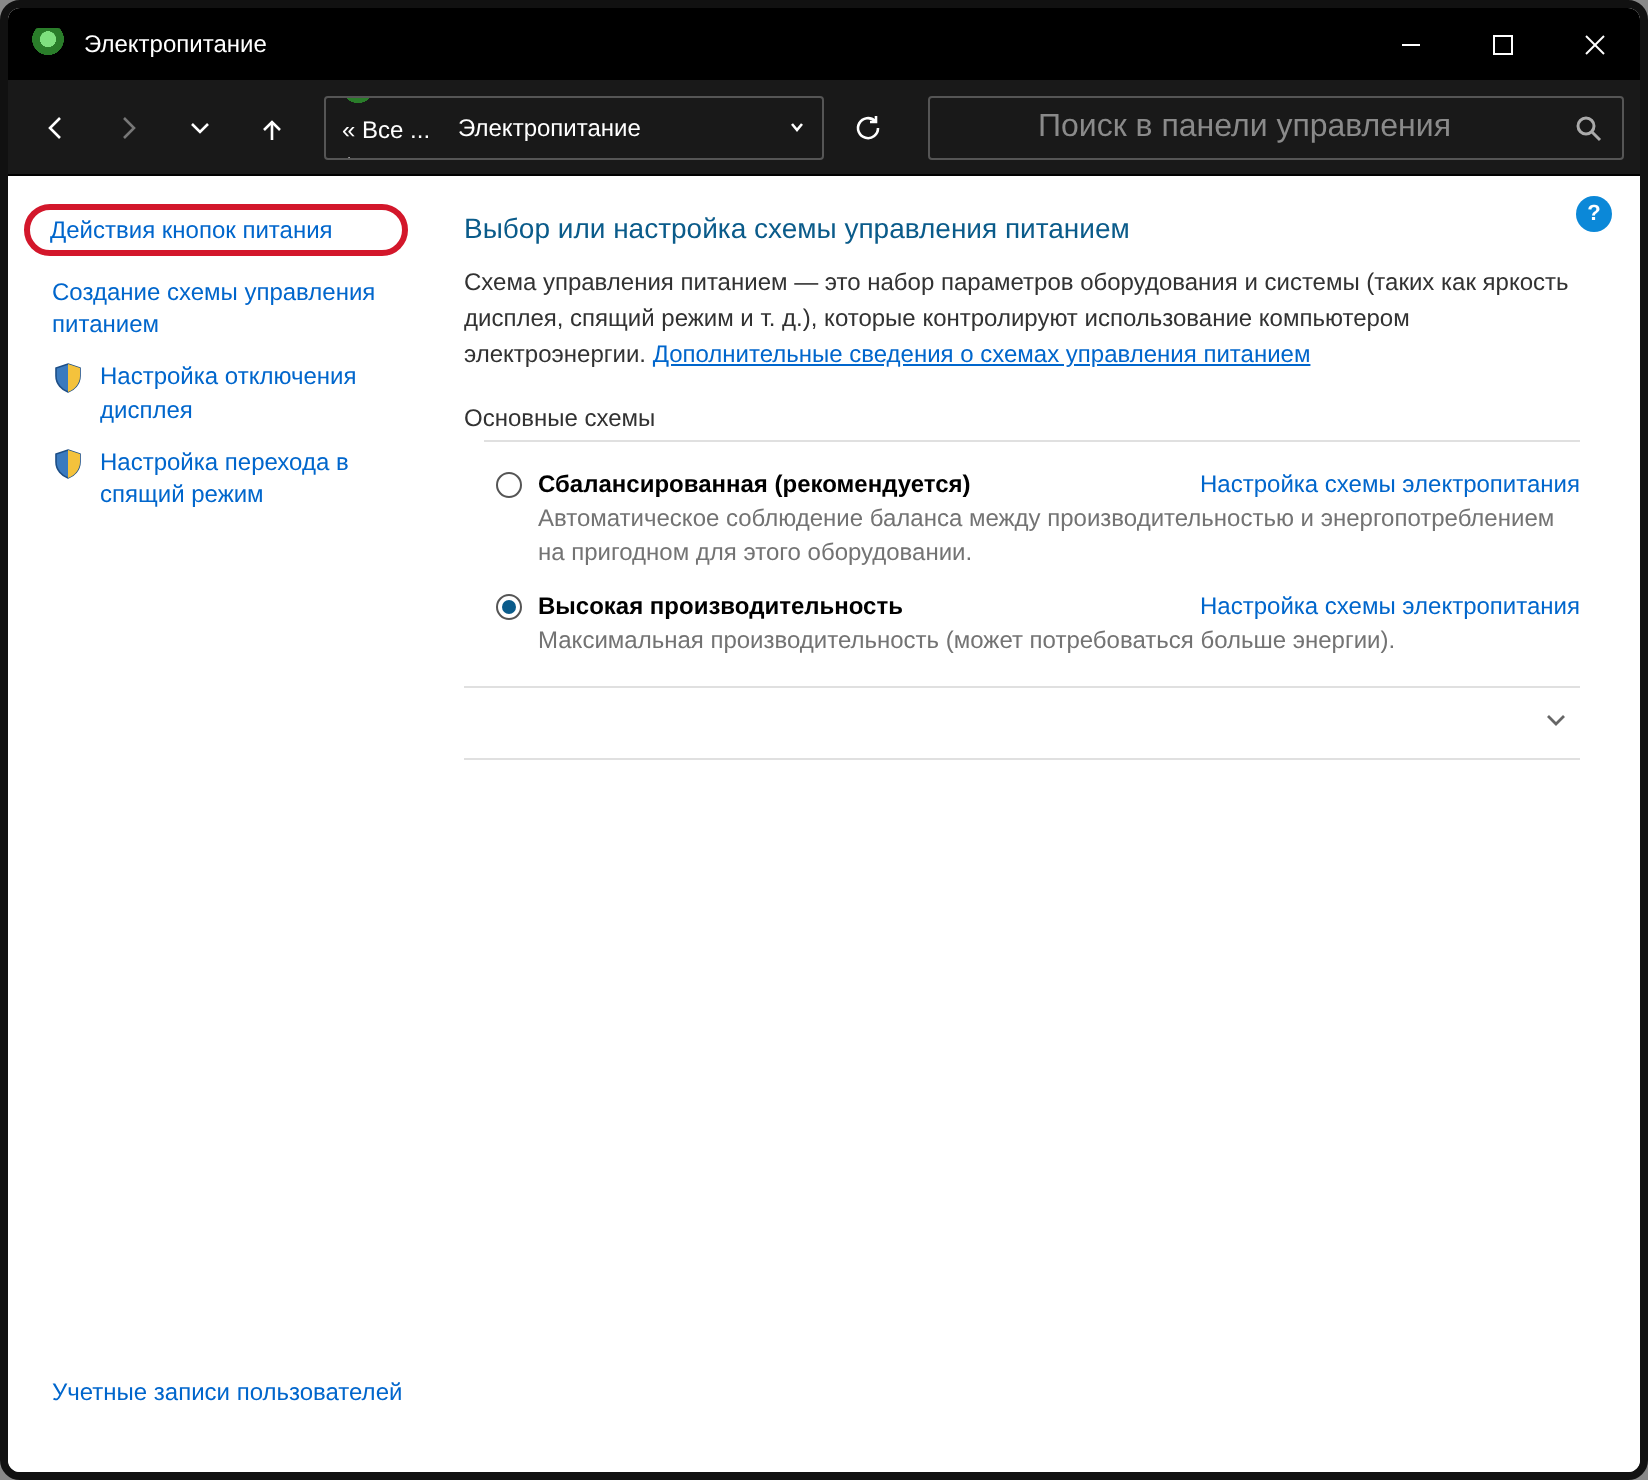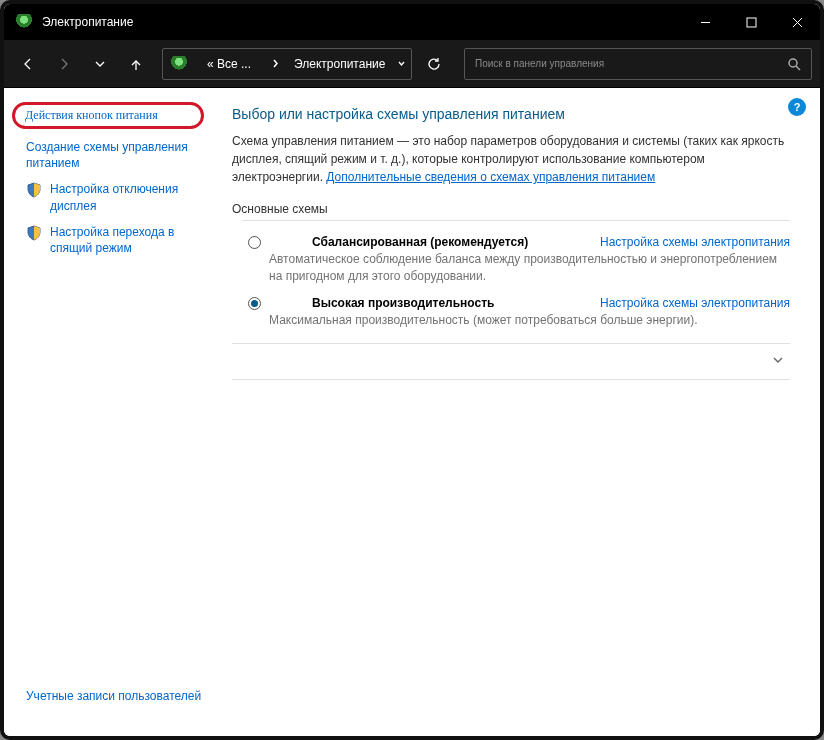--- a/index.html
+++ b/index.html
@@ -47,69 +47,68 @@
     padding:0 8px;gap:4px;border-bottom:1px solid #000;
   }
   .nav-icon{width:32px;height:32px;display:flex;align-items:center;justify-content:center;color:#fff;}
   .nav-icon svg{width:14px;height:14px;stroke:#fff;stroke-width:1.3;fill:none;}
   .nav-icon.dis svg{stroke:#777;}
   .addr{
     flex:0 0 250px;height:32px;border:1px solid var(--dark-border);
     display:flex;align-items:center;color:#fff;font-size:12px;
     margin-left:6px;overflow:hidden;border-radius:2px;
   }
-  .addr .seg{padding:0 6px 0 8px;display:flex;align-items:center;gap:20px;white-space:nowrap;}
+  .addr .seg{padding:0 6px 0 8px;display:flex;gap:4px;white-space:nowrap;flex-direction:column;}
   .addr .crumb-icon{width:16px;height:16px;
     background:radial-gradient(circle at 50% 35%,#7fe07f 0 30%,#2a7d2a 31% 60%,transparent 61%);
     border-radius:2px;flex:none;}
   .addr .chev svg{width:9px;height:9px;stroke:#fff;stroke-width:1.5;fill:none;}
   .addr .drop{margin-left:auto;width:26px;display:flex;align-items:center;justify-content:center;}
   .refresh{width:32px;height:32px;display:flex;align-items:center;justify-content:center;margin-left:2px;}
   .refresh svg{width:14px;height:14px;stroke:#fff;stroke-width:1.3;fill:none;}
   .search{
     flex:1;height:32px;border:1px solid var(--dark-border);margin-left:10px;
     display:flex;align-items:center;color:#8a8a8a;padding:0 10px;border-radius:2px;
   }
-  .search-text{flex:1;font-size:10px;}
+  .search-text{flex:1;font-size:16px;margin-left:44px;}
   .search svg{width:14px;height:14px;stroke:#aaa;stroke-width:1.5;fill:none;}
   
   .content{display:flex;height:calc(100% - 84px);background:#fff;position:relative;}
   .help-badge{
     position:absolute;top:10px;right:14px;width:18px;height:18px;border-radius:50%;
     background:#0b88d8;color:#fff;font-size:11px;font-weight:bold;
     display:flex;align-items:center;justify-content:center;
   }
   
   .sidebar{
     width:210px;flex:none;padding:14px 10px 10px 22px;font-size:12px;
     display:flex;flex-direction:column;
   }
   .side-home{color:var(--link);line-height:1.35;margin-bottom:12px;}
   .side-item{display:flex;align-items:flex-start;gap:8px;margin-bottom:10px;color:var(--link);line-height:1.35;}
   .side-item .ico{width:16px;height:16px;flex:none;margin-top:1px;}
   .side-highlight{
     border:3px solid #d3172b;border-radius:14px;
     padding:3px 10px;margin:0 0 10px -14px;display:inline-block;
     color:var(--link);
-    font-family:Liberation Serif, serif;
   }
   .side-footer{margin-top:auto;padding-bottom:22px;}
   .side-muted{color:#686868;margin-bottom:8px;}
   
   .main{flex:1;padding:18px 30px 10px 18px;font-size:12px;color:var(--muted);}
   .main h1{font-size:14px;color:var(--heading);font-weight:400;margin:0 0 10px;}
   .main p{margin:0 0 4px;line-height:1.5;}
   .inline-link{color:var(--link);text-decoration:underline;}
   .group-label{margin:16px 0 4px;}
   .group{margin-left:10px;padding-top:6px;border-top:1px solid var(--border);}
   .plan{display:flex;align-items:flex-start;padding:8px 0 2px;}
   .radio{width:13px;height:13px;border:1px solid #555;border-radius:50%;margin:1px 8px 0 6px;flex:none;position:relative;}
   .radio.sel::after{content:"";position:absolute;inset:2px;border-radius:50%;background:#0a5b8a;}
   .plan-body{flex:1;}
-  .plan-head{display:flex;align-items:center;margin-left:43px;}
+  .plan-head{display:flex;align-items:center;}
   .plan-name{font-weight:600;color:#000;}
   .plan-link{margin-left:auto;color:var(--link);white-space:nowrap;}
   .plan-desc{color:#737373;line-height:1.45;margin-top:2px;}
   .expand-row{
     display:flex;align-items:center;padding:10px 6px;margin-top:12px;
     border-top:1px solid var(--border);border-bottom:1px solid var(--border);
     color:#202020;
   }
   .expand-row .exp-chev{margin-left:auto;}
   .exp-chev svg{width:12px;height:12px;stroke:#666;stroke-width:1.4;fill:none;}

